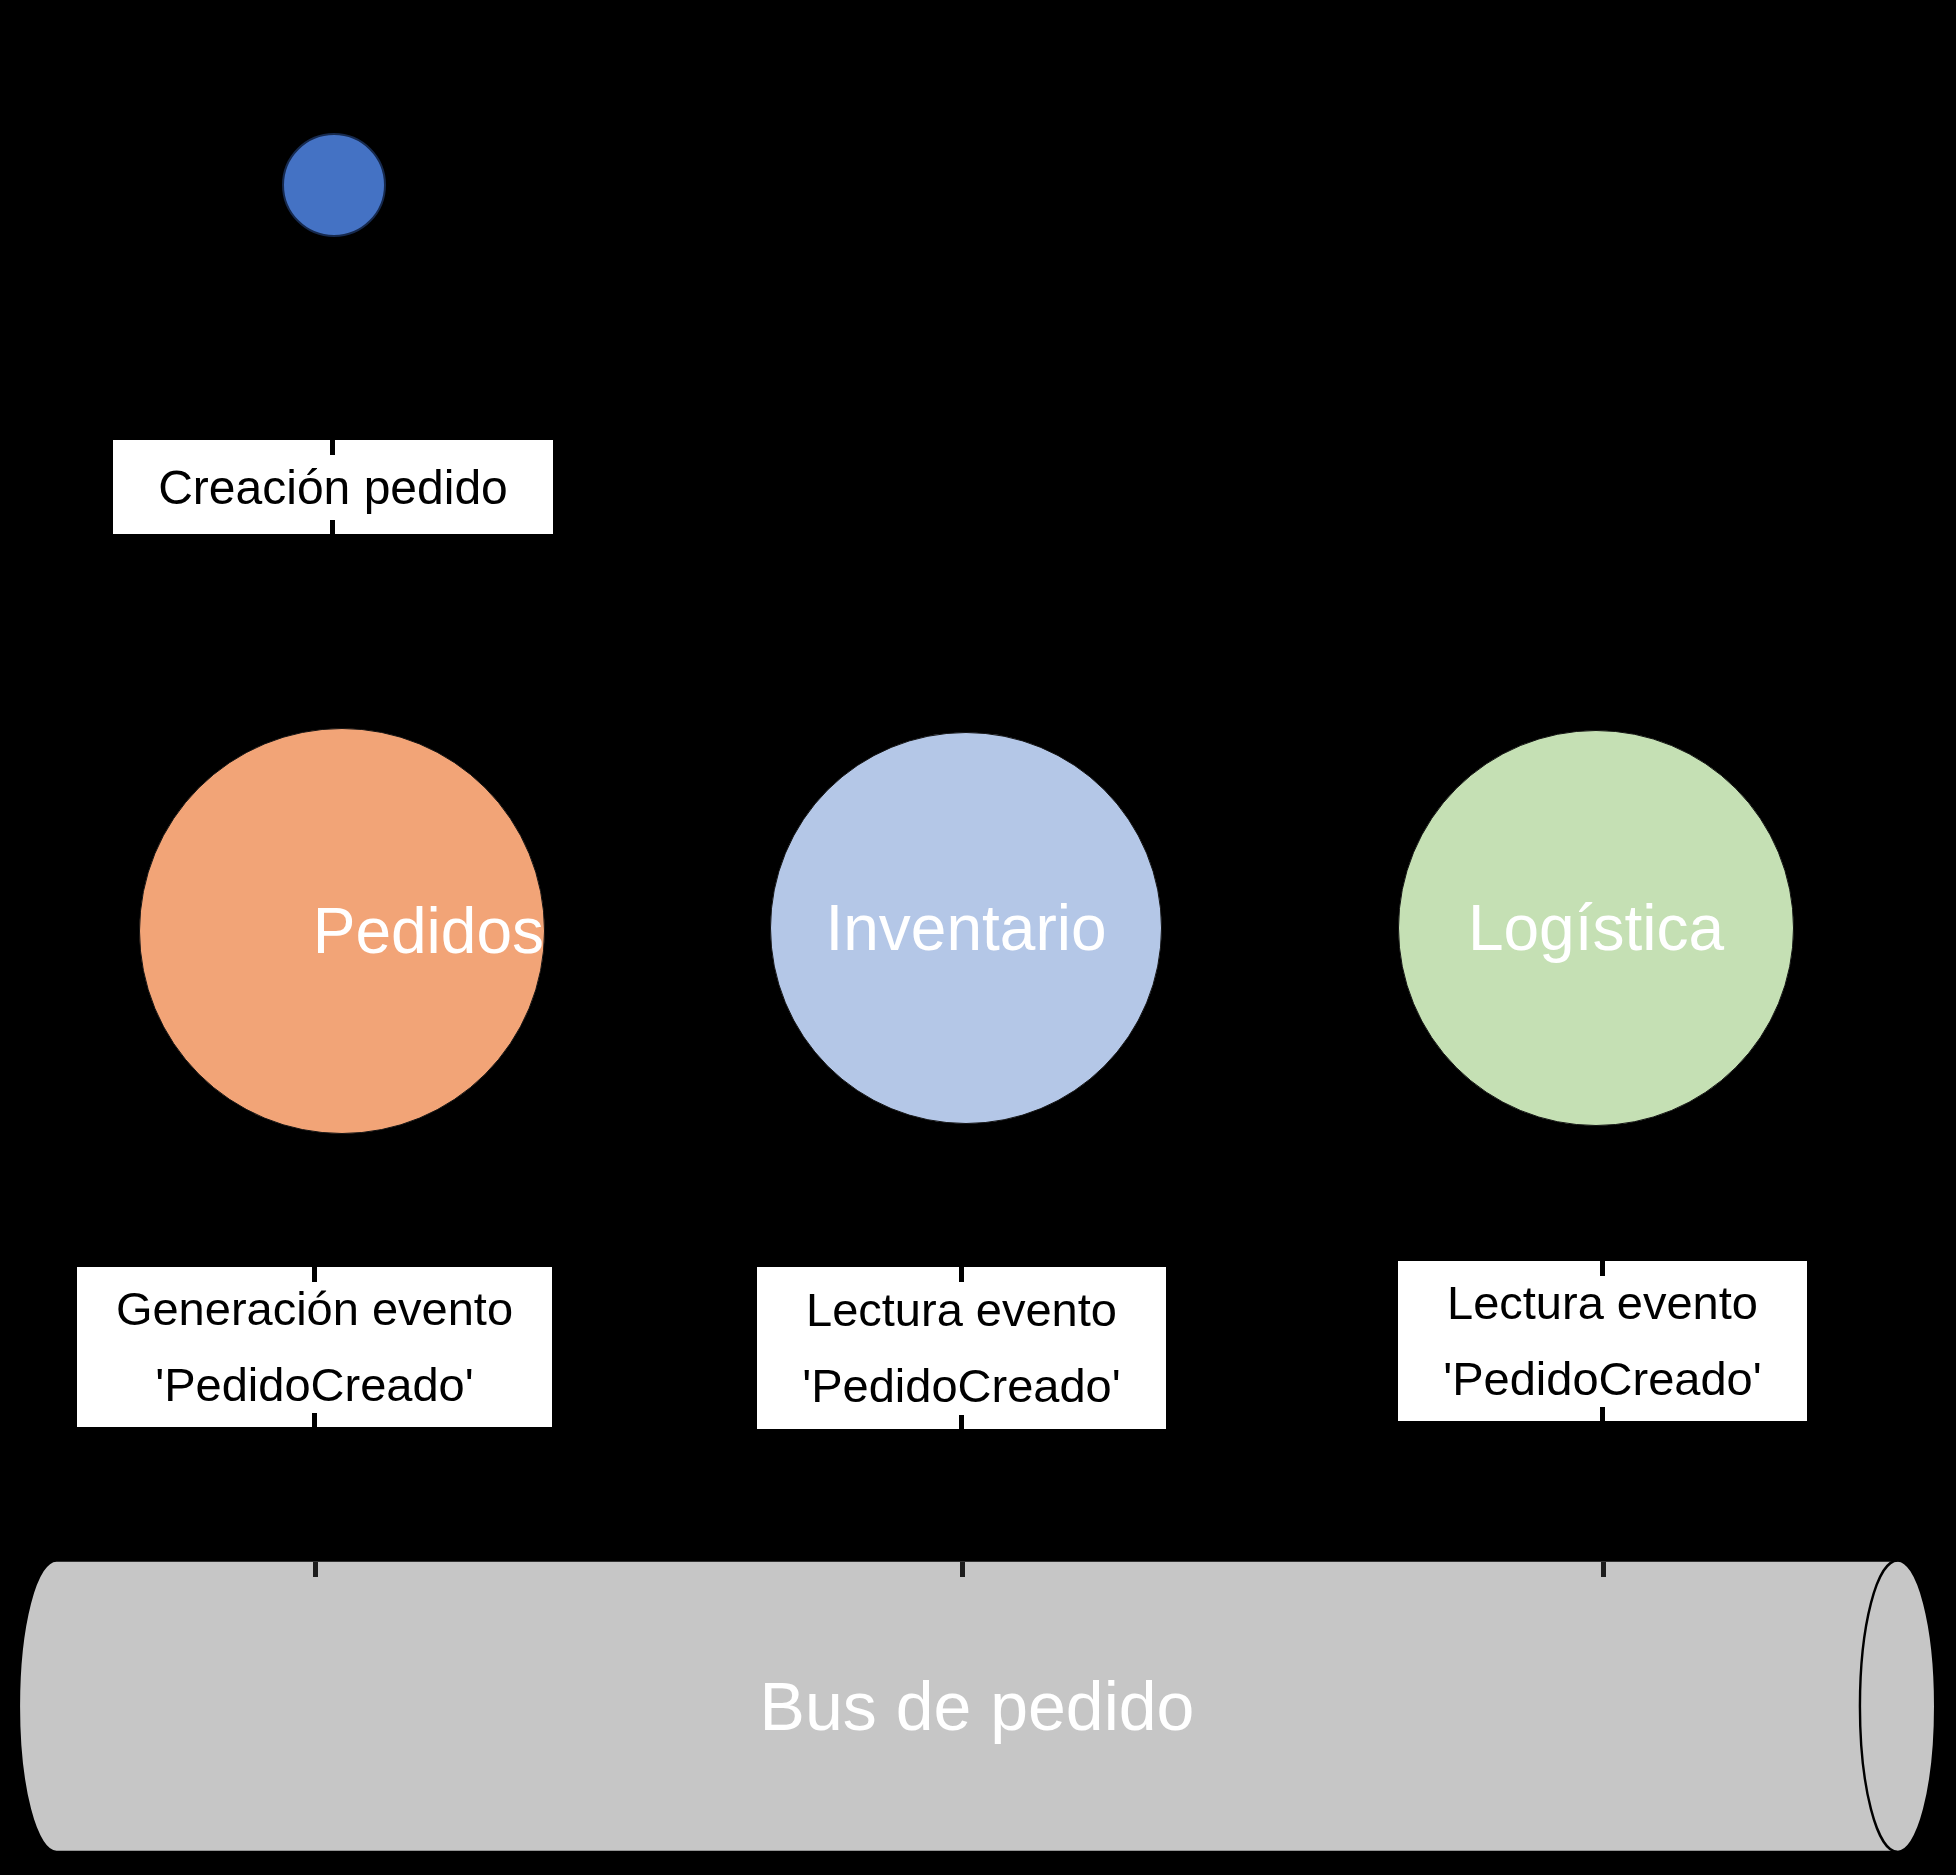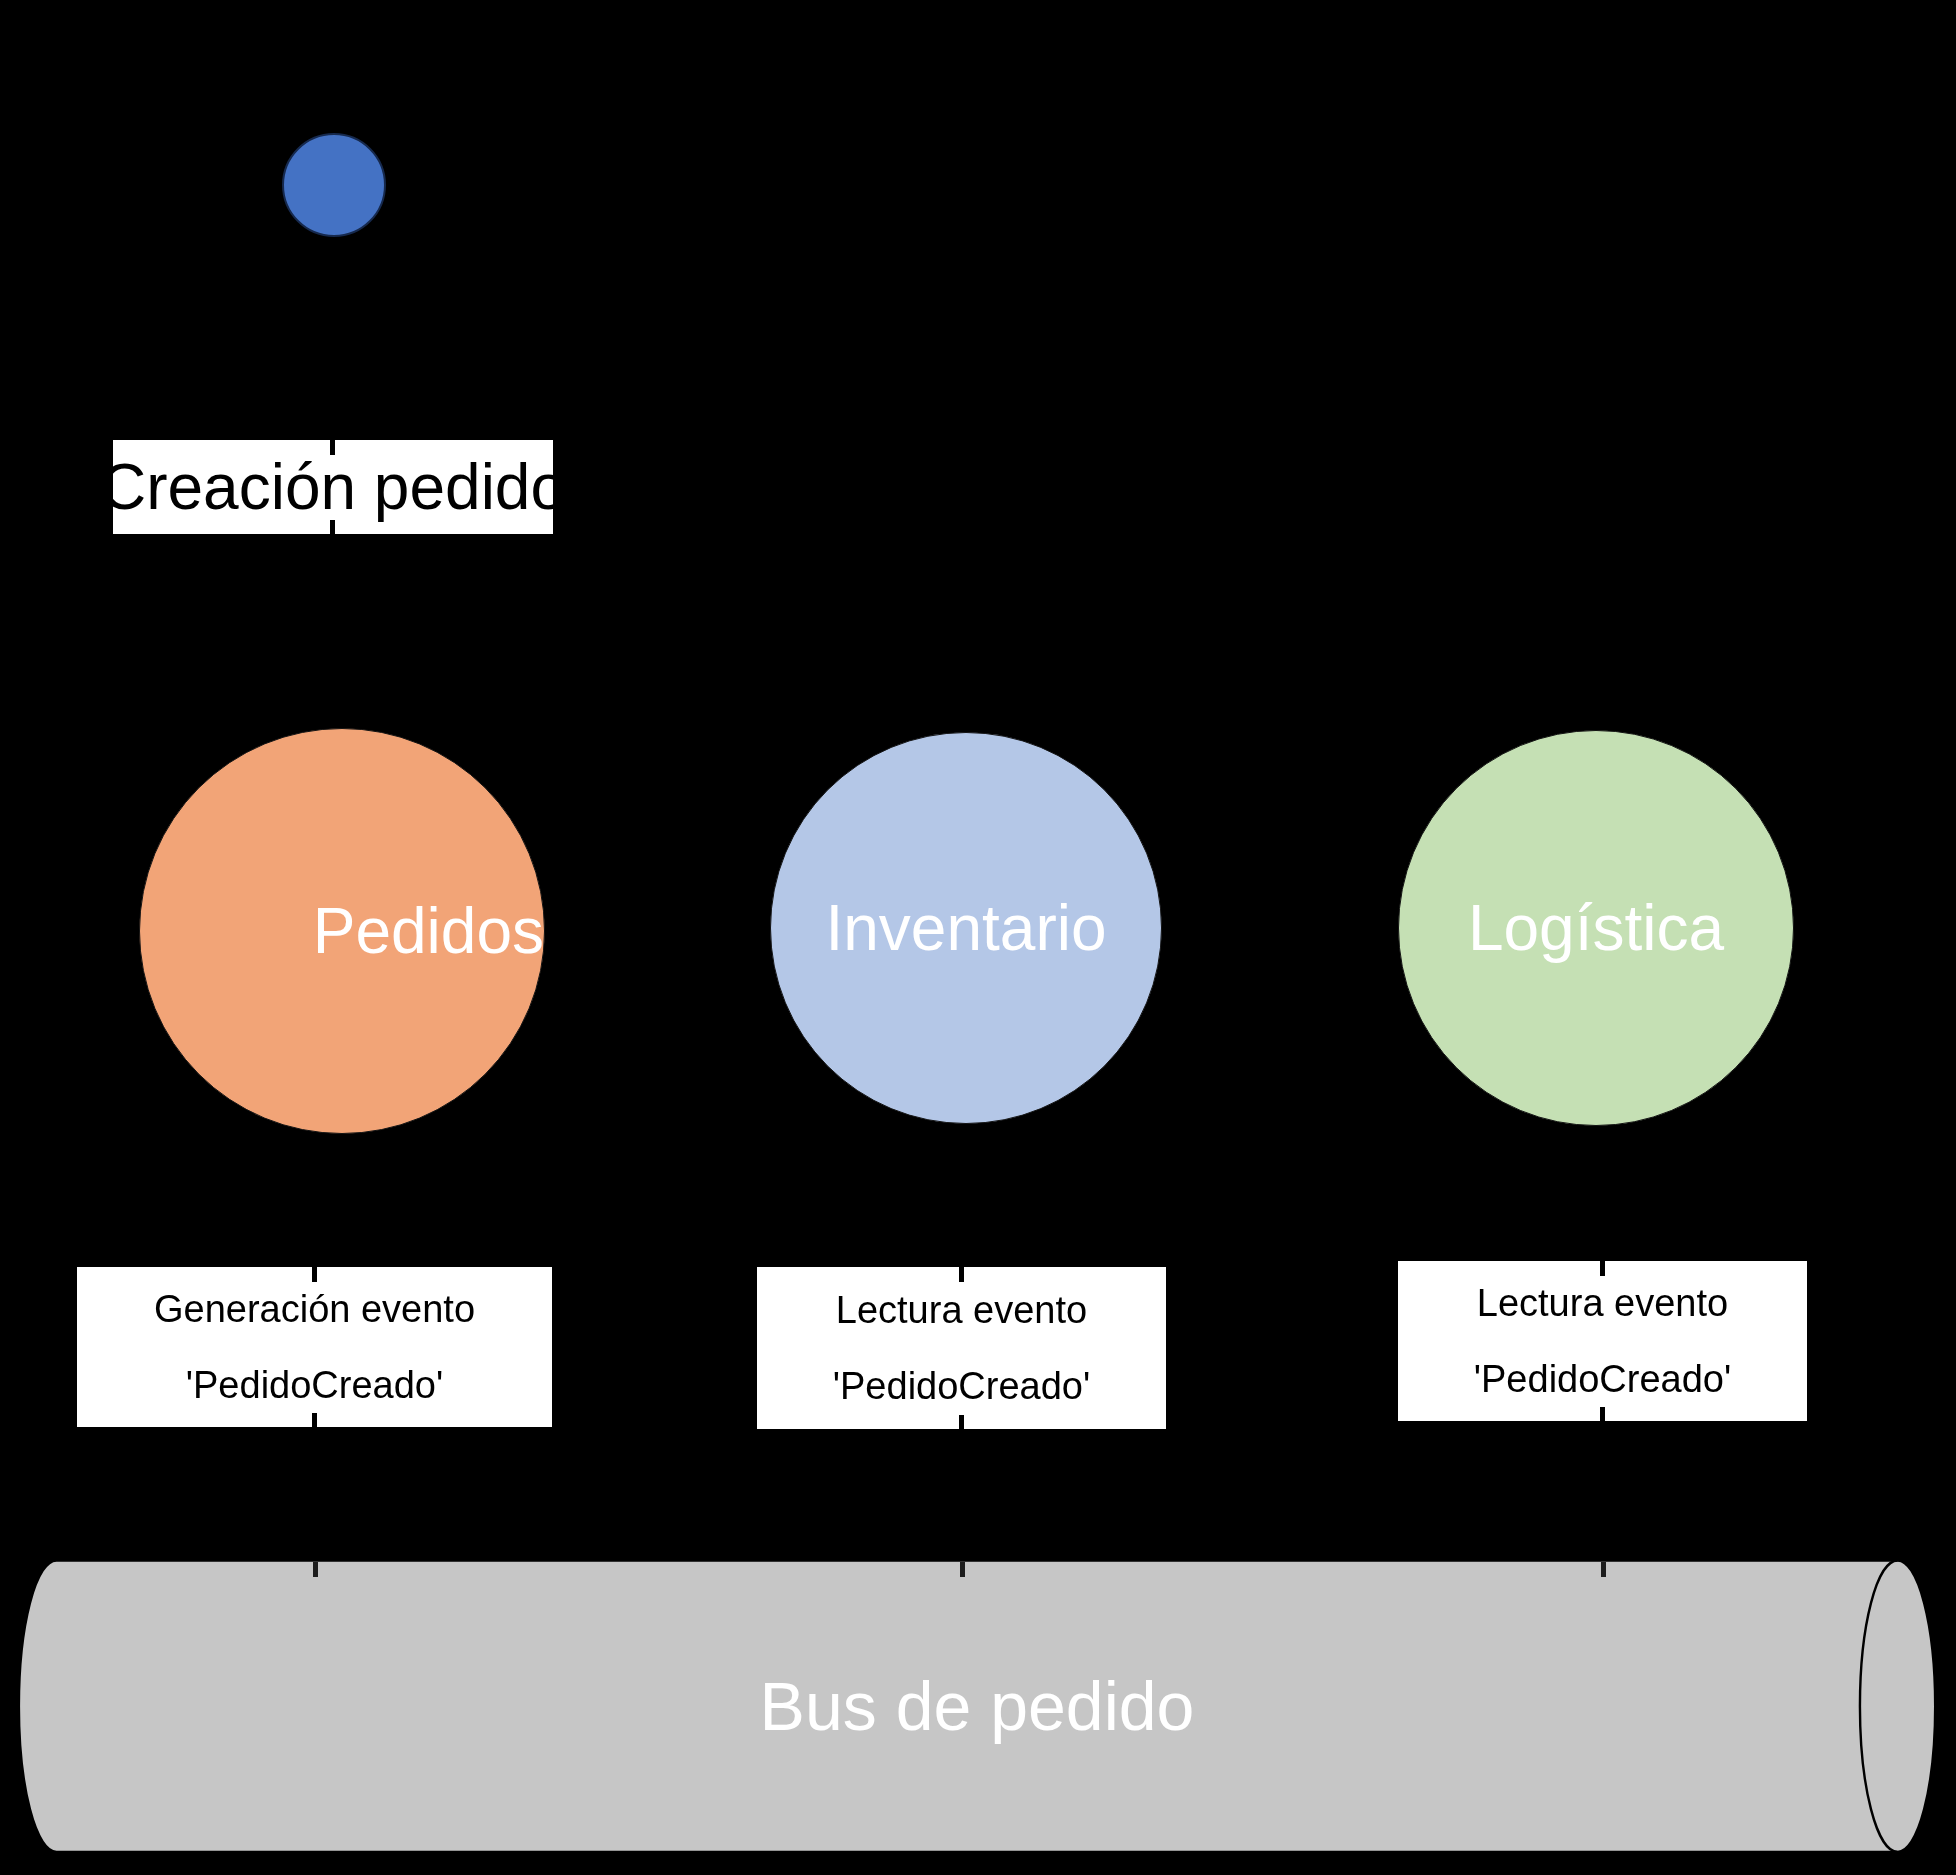--- a/index.html
+++ b/index.html
@@ -29,23 +29,23 @@
   .whitebox{
     position:absolute;
     background:#ffffff;
     color:#000000;
     display:flex;flex-direction:column;align-items:center;justify-content:center;
     text-align:center;
   }
   .whitebox .line{white-space:nowrap;}
   .creation{
     left:113px;top:440px;width:440px;height:94px;
-    font-size:64px;
+    font-size:48px;
   }
-  .evtlabel{font-size:38px;line-height:76px;}
+  .evtlabel{font-size:47px;line-height:76px;}
   .box-pedidos{left:77px;top:1267px;width:475px;height:160px;}
   .box-inventario{left:757px;top:1267px;width:409px;height:162px;}
   .box-logistica{left:1398px;top:1261px;width:409px;height:160px;}
   .circ-pedidos{left:139px;top:728px;width:406px;height:406px;justify-content:flex-end;}
   .circ-inventario{left:770px;top:732px;width:392px;height:392px;}
   .circ-logistica{left:1398px;top:730px;width:396px;height:396px;}
   .bus-svg{position:absolute;left:0;top:1545px;}
   .bus-label{
     position:absolute;
     left:494px;top:1663px;width:966px;height:87px;

